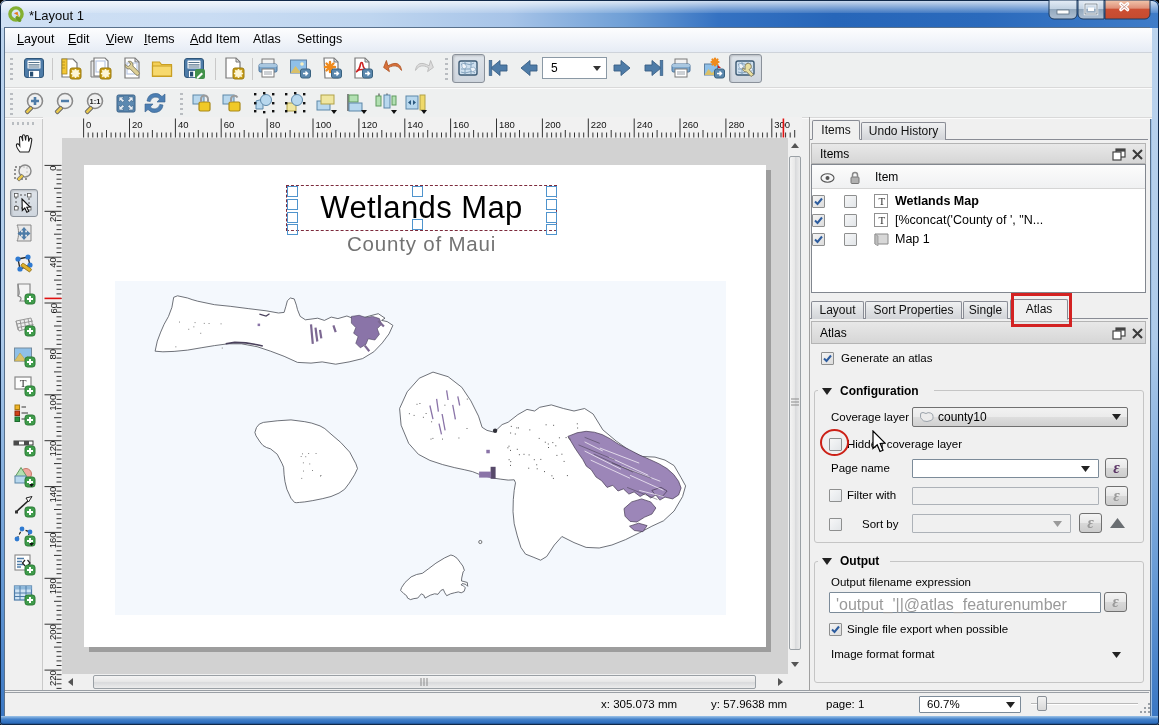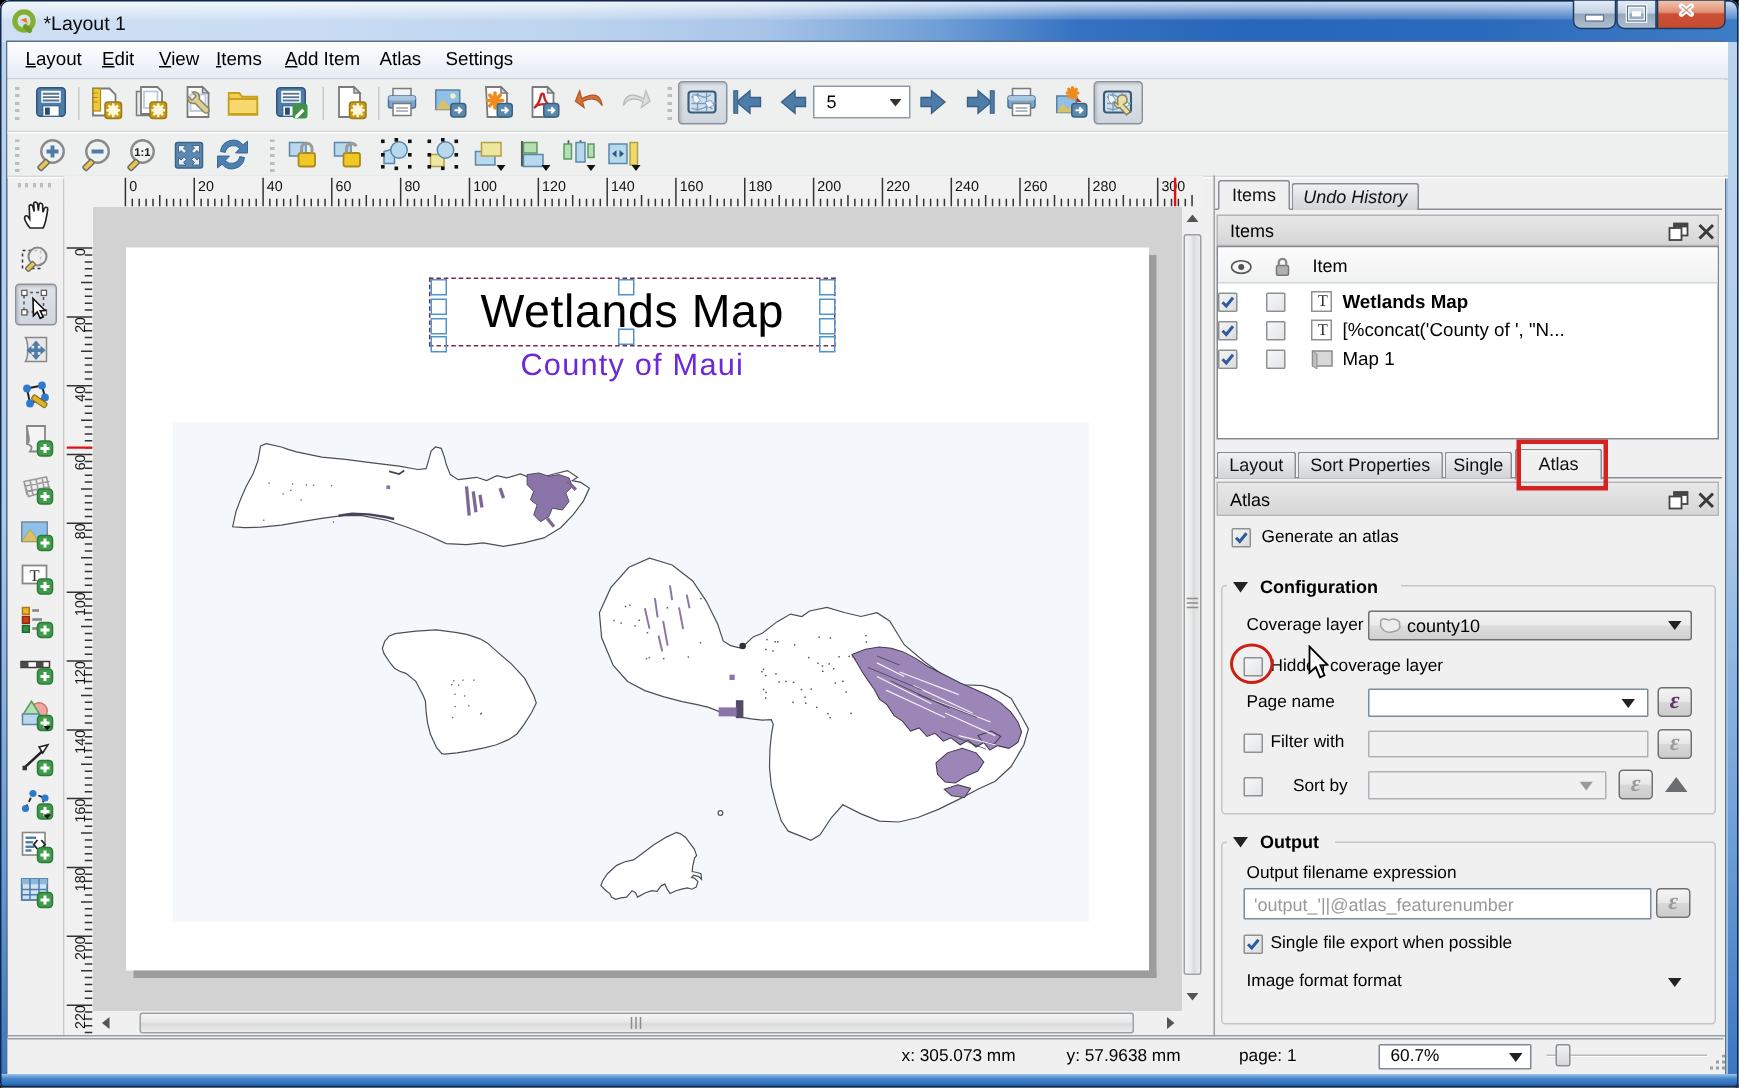--- a/index.html
+++ b/index.html
@@ -966,21 +966,21 @@
       <rect x="78.4" y="45.4" width="0.9" height="0.9" fill="#666"></rect>
       <rect x="105.6" y="42.4" width="0.9" height="0.9" fill="#666"></rect>
       <rect x="60.4" y="65.4" width="0.9" height="0.9" fill="#666"></rect>
       <rect x="88.8" y="41.9" width="0.9" height="0.9" fill="#666"></rect>
       <circle cx="365.3" cy="261.0" r="1.6" fill="none" stroke="#555" stroke-width="0.8"></circle>
     </svg>
 <div class="a" style="left:286px;top:189.5px;font-size:31px;white-space:nowrap;">
       <div style="width:271px;text-align:center;font-size:31px;letter-spacing:0.4px;color:#000;">Wetlands Map</div>
     </div>
 <div class="a" style="left:286px;top:231.5px;font-size:20.5px;white-space:nowrap;">
-      <div style="width:271px;text-align:center;font-size:20.5px;letter-spacing:0.8px;color:#6d28d9;">County of Maui</div>
+      <div style="width:271px;text-align:center;font-size:20.5px;letter-spacing:0.8px;color:#737373;">County of Maui</div>
     </div>
 <div class="a" style="left:286px;top:185px;width:271px;height:45.5px;border:1px dashed #7c2a3c;"></div>
 <div class="a" style="left:286.5px;top:185.5px;width:11px;height:11px;border:1.4px solid #4f94cd;background:rgba(255,255,255,0.05);"></div>
 <div class="a" style="left:411.5px;top:185.5px;width:11px;height:11px;border:1.4px solid #4f94cd;background:rgba(255,255,255,0.05);"></div>
 <div class="a" style="left:545.5px;top:185.5px;width:11px;height:11px;border:1.4px solid #4f94cd;background:rgba(255,255,255,0.05);"></div>
 <div class="a" style="left:286.5px;top:199px;width:11px;height:11px;border:1.4px solid #4f94cd;background:rgba(255,255,255,0.05);"></div>
 <div class="a" style="left:545.5px;top:199px;width:11px;height:11px;border:1.4px solid #4f94cd;background:rgba(255,255,255,0.05);"></div>
 <div class="a" style="left:286.5px;top:212px;width:11px;height:11px;border:1.4px solid #4f94cd;background:rgba(255,255,255,0.05);"></div>
 <div class="a" style="left:545.5px;top:212px;width:11px;height:11px;border:1.4px solid #4f94cd;background:rgba(255,255,255,0.05);"></div>
 <div class="a" style="left:286.5px;top:224px;width:11px;height:11px;border:1.4px solid #4f94cd;background:rgba(255,255,255,0.05);"></div>
@@ -1017,21 +1017,21 @@
         <line x1="4" y1="0" x2="4" y2="8"></line>
         <line x1="7" y1="0" x2="7" y2="8"></line>
       </g>
     </svg>
 <div class="a" style="left:5px;top:690px;width:1145px;height:1px;background:#9a9fa5;"></div>
 <div class="a" style="left:809px;top:117px;width:1px;height:574px;background:#a0a0a0;"></div>
 <div class="a" style="left:810px;top:139px;width:338px;height:1px;background:#898c95;"></div>
 <div class="ptab active" style="left:812px;top:120px;width:48px;height:20px;z-index:3;border-bottom:1px solid #f0f0f0;">
       <div style="margin-top:2px">Items</div>
     </div>
-<div class="ptab" style="left:861px;top:122px;width:85px;height:18px;font-style:italic;">
+<div class="ptab" style="left:861px;top:122px;width:85px;height:18px;">
       <div style="margin-top:1px">Undo History</div>
     </div>
 <div class="ptitle" style="left:811px;top:143px;width:335px;height:21px;">
       <div style="position:absolute;left:8px;top:3px">Items</div>
     </div>
 <svg class="a" style="left:1112px;top:148px" width="14" height="13" viewBox="0 0 14 13">
       <rect x="4" y="1" width="9" height="8" fill="#fff" stroke="#444" stroke-width="1.2"></rect>
       <rect x="4" y="1" width="9" height="2.6" fill="#444"></rect>
       <rect x="1" y="4" width="8" height="8" fill="#fff" stroke="#444" stroke-width="1.2"></rect>
     </svg>
@@ -1155,21 +1155,21 @@
       <path d="M7.5 0 L15 10 H0 Z" fill="#6a6e72"></path>
     </svg>
 <div class="a gbox" style="left:814px;top:561px;width:330px;height:122px;"></div>
 <div class="a" style="left:818px;top:554px;width:72px;height:14px;background:#f0f0f0;"></div>
 <svg class="a" style="left:822px;top:557px" width="11" height="9">
       <path d="M0 1 h10 l-5 7 z" fill="#222"></path>
     </svg>
 <div class="a" style="left:840px;top:554px;font-size:12px;white-space:nowrap;"><b>Output</b></div>
 <div class="a" style="left:831px;top:576px;font-size:11.5px;white-space:nowrap;">Output filename expression</div>
 <div class="a combow" style="left:829px;top:592px;width:272px;height:21px;">
-      <div style="position:absolute;left:6px;top:3px;color:#9a9a9a;font-size:12px;">'output_'||@atlas_featurenumber</div>
+      <div style="position:absolute;left:6px;top:3px;color:#9a9a9a;font-size:16px;">'output_'||@atlas_featurenumber</div>
     </div>
 <div class="a ebtn" style="left:1104px;top:592px;width:23px;height:20px;">
       <div class="eps dis" style="margin-top:0px">ε</div>
     </div>
 <div class="cb" style="left:829px;top:623px;width:13px;height:13px;"></div>
     <svg class="a" style="left:830px;top:624px" width="11" height="11" viewBox="0 0 11 11">
       <path d="M2 5.5 L4.5 8 L9 2.5" fill="none" stroke="#2d5c9e" stroke-width="2"></path>
     </svg>
 <div class="a" style="left:847px;top:623px;font-size:11.5px;white-space:nowrap;">Single file export when possible</div>
 <div class="a" style="left:831px;top:648px;font-size:11.5px;white-space:nowrap;">Image format format</div>

